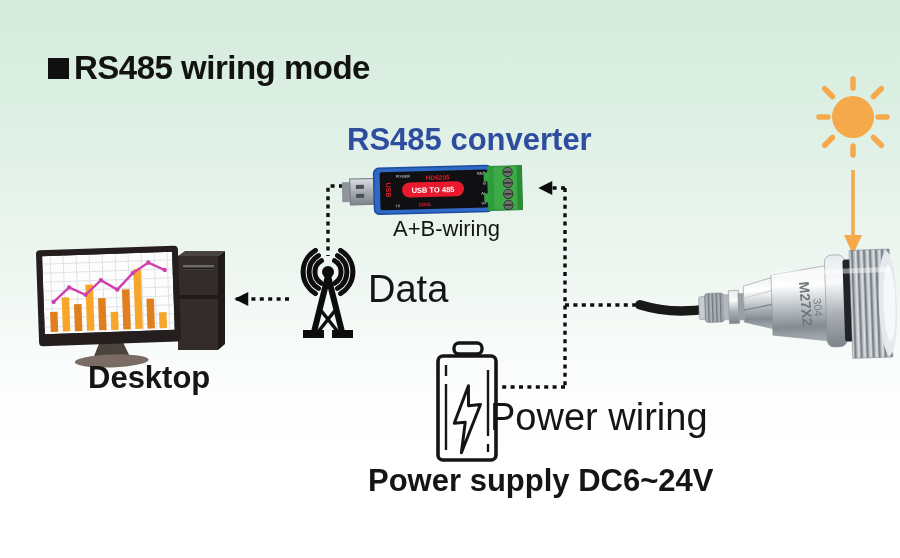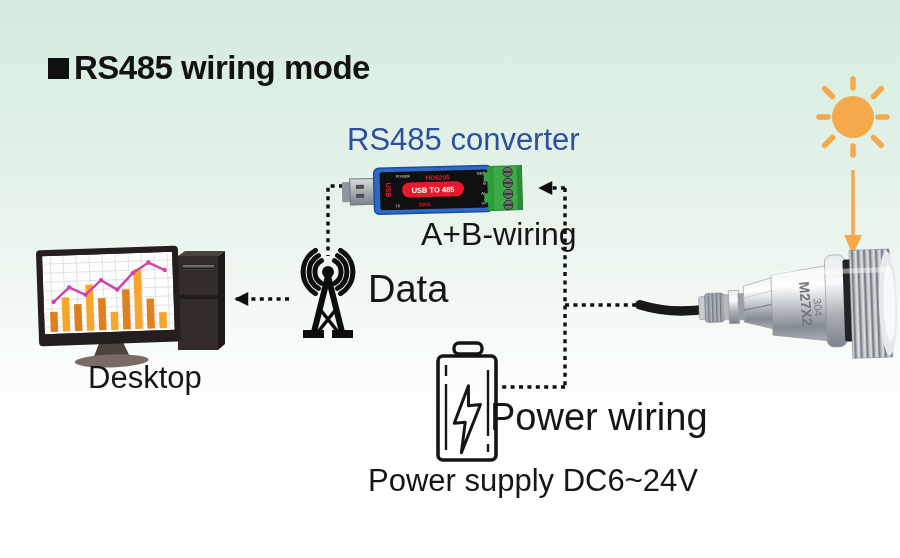--- a/index.html
+++ b/index.html
@@ -6,21 +6,21 @@
   .stage{
     position:relative;width:900px;height:558px;overflow:hidden;
     background:linear-gradient(180deg,#d5ebdd 0%,#dcefe3 18%,#ecf5ef 45%,#fbfdfc 68%,#ffffff 82%);
     font-family:"Liberation Sans",sans-serif;color:#141414;
   }
   .abs{position:absolute;}
   .title{display:flex;align-items:center;gap:5px;font-size:33px;font-weight:700;letter-spacing:-.5px;color:#121212;}
   .title .sq{width:21px;height:21px;background:#101010;display:inline-block;}
   .lbl{white-space:nowrap;color:#151515;}
   .lbl-blue{color:#2e4d9e;}
-  .fs31{font-size:31px;} .fs30{font-size:32px;margin-left:28px;} .fs29{font-size:38px;}
+  .fs31{font-size:31px;font-weight:bold;} .fs30{font-size:22px;} .fs29{font-size:38px;}
   .dash{stroke:#0d0d0d;stroke-width:3.4;stroke-dasharray:4 4.4;fill:none;}
   svg{display:block;}
 </style>
 </head>
 <body>
 
 <div class="stage">
 
   <svg class="abs" style="left:0;top:0;pointer-events:none" width="900" height="558" viewBox="0 0 900 558">
     <defs>

